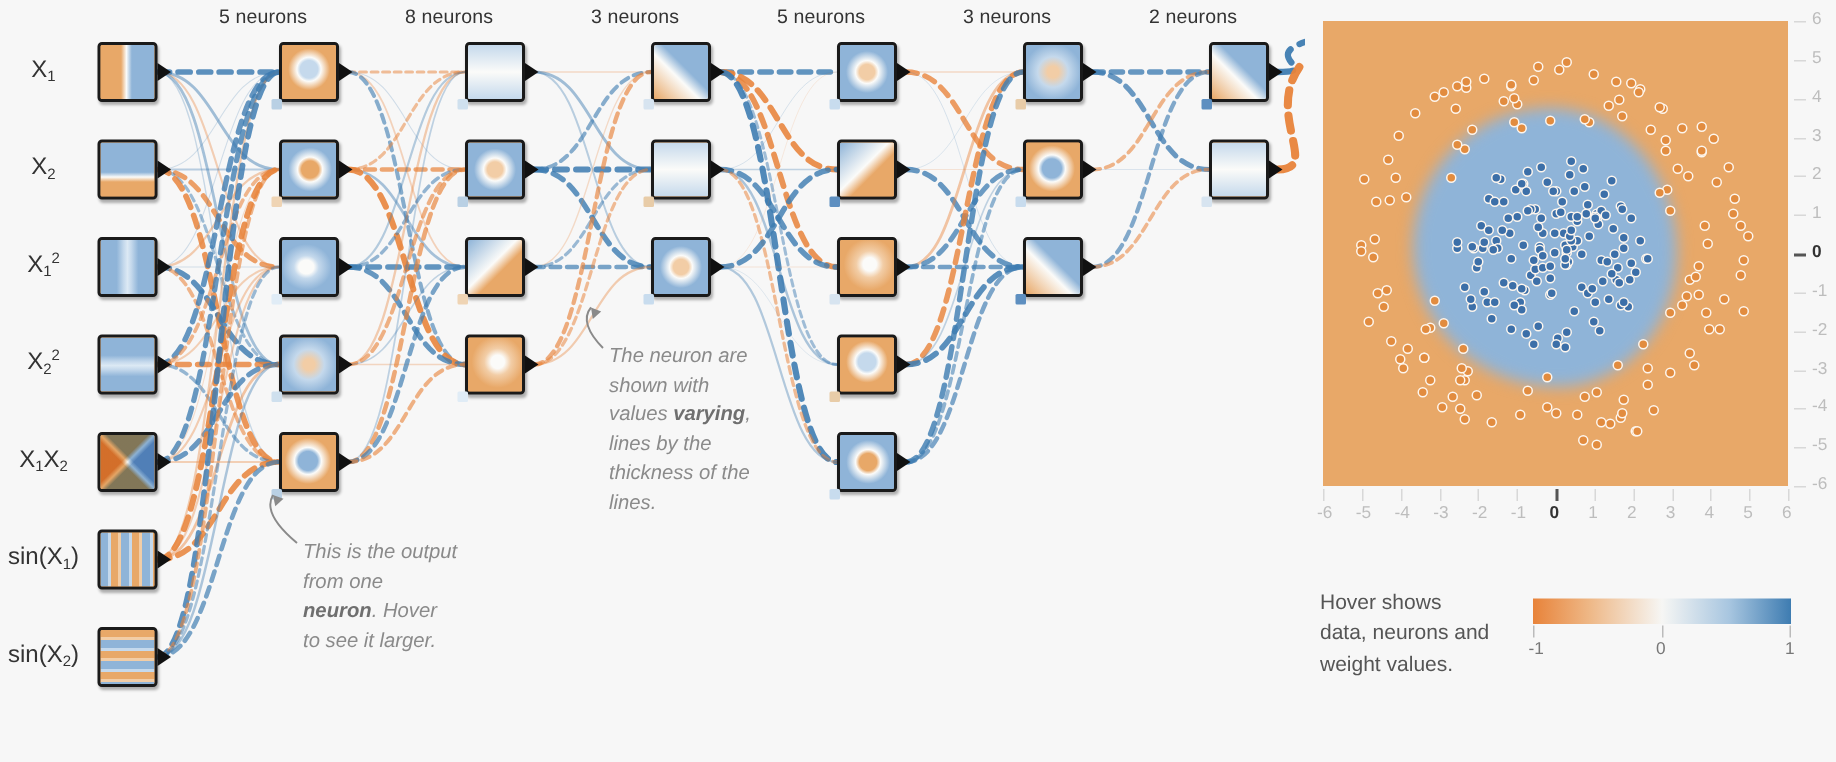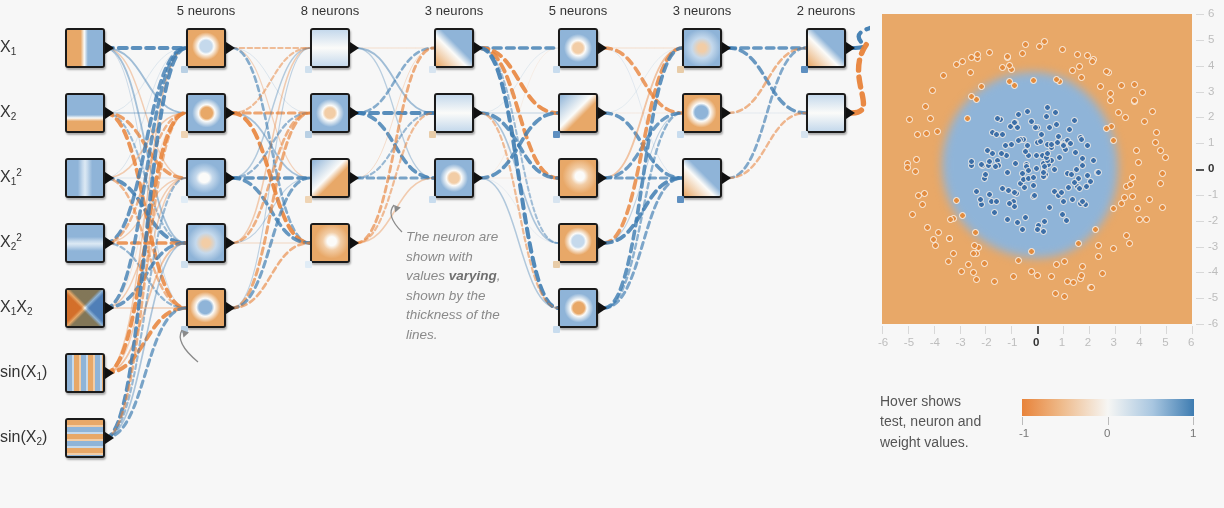--- a/index.html
+++ b/index.html
@@ -10,28 +10,28 @@
     font-family: "Liberation Sans", sans-serif;
     overflow: hidden;
   }
   #root { position: relative; width: 1224px; height: 508px; background: #f7f7f7; }
 
   
   #network { position: absolute; left: 0; top: 0; width: 870px; height: 508px; }
 
   .layer-header {
     position: absolute; top: 3px;
-    font-size: 13px; color: #333; text-align: center;
+    font-size: 13px; color: #333; 
     width: 120px; letter-spacing: .1px;
   }
 
   
   .feat-label {
     position: absolute; right: 0; width: 58px;
-    text-align: left; font-size: 16px; color: #333;
+    text-align: center; font-size: 16px; color: #333;
     line-height: 1;
   }
   .feat-label sub { font-size: 10px; vertical-align: baseline; position: relative; top: 3px; }
   .feat-label sup { font-size: 10px; vertical-align: baseline; position: relative; top: -6px; }
 
   
   .node {
     position: absolute;
     border: 2px solid #1a1a1a;
     border-radius: 3px;
@@ -384,26 +384,32 @@
         </div>
         <div class="node-arrow" style="left: 846px; top: 42px;"></div>
         <div class="bias" style="left: 801px; top: 66px; background: rgb(94, 143, 192);"></div>
         <div class="node" style="left: 806px; top: 93px; width: 40px; height: 40px;">
           <div class="thumb" style="background: linear-gradient(rgb(197, 217, 236) 0%, rgb(251, 251, 249) 50%, rgb(197, 217, 236) 100%);"></div>
         </div>
         <div class="node-arrow" style="left: 846px; top: 107px;"></div>
         <div class="bias" style="left: 801px; top: 131px; background: rgb(215, 228, 240);"></div>
       </div>
 
+    <div class="annot" style="left:202px; top:358px; width:130px;">
+      <span>This is the output</span><br>
+      <span>from one</span><br>
+      <b>neuron</b><span>. Hover</span><br>
+      <span>to see it larger.</span>
+    </div>
 
     <div class="annot" style="left:406px; top:227px; width:122px;">
       <span>The neuron are</span><br>
       <span>shown with</span><br>
       <span>values </span><b>varying</b><span>,</span><br>
-      <span>shown by the</span><br>
+      <span>lines by the</span><br>
       <span>thickness of the</span><br>
       <span>lines.</span>
     </div>
 
     <svg class="links" viewBox="0 0 870 508" style="z-index:5;">
       <path d="M198,362 C186,352 176,340 182,330" stroke="#8a8a8a" stroke-width="1.3" fill="none"></path>
       <path d="M182,330 l1.5,7.5 l5.5,-5" fill="#8a8a8a" stroke="none"></path>
       <path d="M402,232 C392,222 388,212 394,205" stroke="#8a8a8a" stroke-width="1.3" fill="none"></path>
       <path d="M394,205 l1.2,7.6 l5.6,-5" fill="#8a8a8a" stroke="none"></path>
     </svg>
@@ -748,21 +754,21 @@
         <div class="tick-mark" style="left: 284.167px; top: 0px; height: 8px; width: 1px;"></div>
         <div class="tick-lbl" style="left: 280.167px; top: 10px;">5</div>
         <div class="tick-mark" style="left: 310px; top: 0px; height: 8px; width: 1px;"></div>
         <div class="tick-lbl" style="left: 306px; top: 10px;">6</div>
       </div>
   </div>
 
   <div id="legend">
     <div class="legend-text">
       <span>Hover shows</span><br>
-      <span>test, neuron and</span><br>
+      <span>data, neurons and</span><br>
       <span>weight values.</span>
     </div>
     <div id="gradbar"></div>
     <div class="grad-tick" style="left:142px"></div>
     <div class="grad-tick" style="left:228px"></div>
     <div class="grad-tick" style="left:313px"></div>
     <div class="grad-lbl" style="left:139px">-1</div>
     <div class="grad-lbl" style="left:224px">0</div>
     <div class="grad-lbl" style="left:310px">1</div>
   </div>

